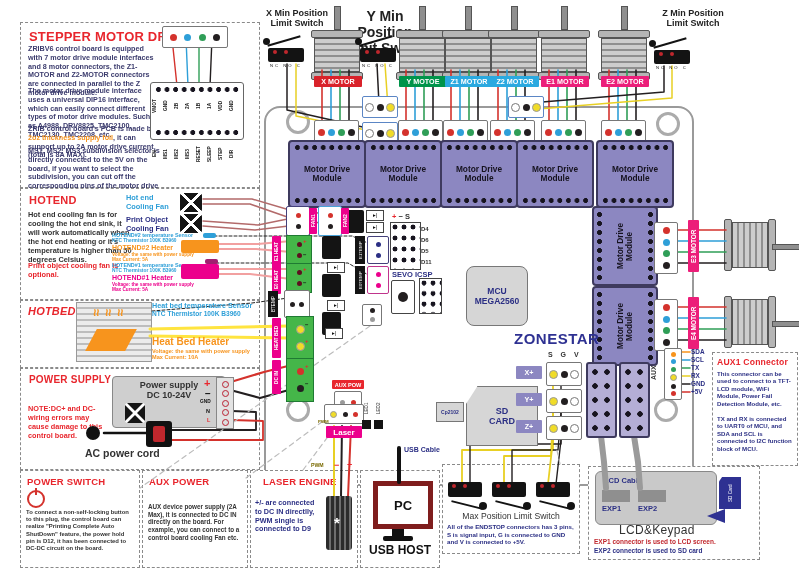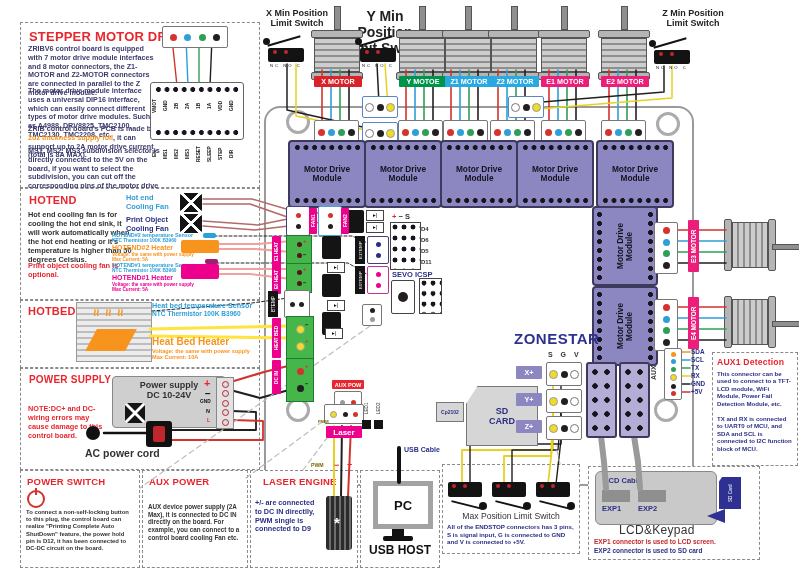--- a/index.html
+++ b/index.html
@@ -267,21 +267,21 @@
   <div class="abs" style="left:181px;top:240px;width:38px;height:13px;background:#f7941d;border-radius:2px;z-index:5;"></div>
   <div class="ntext blue" style="left:112px;top:262px;width:95px;font-size:5.4px;z-index:5;">HOTEND#1 temperature Sensor</div>
   <div class="ntext blue" style="left:112px;top:268px;width:95px;font-size:4.8px;z-index:5;">NTC Thermistor 100K  B3960</div>
   <div class="abs" style="left:205px;top:259px;width:13px;height:5px;background:#a02070;border-radius:2px;z-index:5;"></div>
   <div class="ntext magenta" style="left:112px;top:274px;width:70px;font-size:7px;z-index:5;">HOTEND#1  Heater</div>
   <div class="ntext magenta" style="left:112px;top:282px;width:95px;font-size:4.7px;z-index:5;">Voltage: the same with power supply</div>
   <div class="ntext magenta" style="left:112px;top:287px;width:60px;font-size:4.7px;z-index:5;">Max Current: 5A</div>
   <div class="abs" style="left:181px;top:264px;width:38px;height:15px;background:#ec008c;border-radius:2px;z-index:5;"></div>
 
   <div class="notebox" style="left:20px;top:300px;width:238px;height:66px;">
-    <div class="ntitle" style="left:7px;top:4px;">HOTBED</div>
+    <div class="ntitle" style="left:7px;top:4px;font-style:italic;">HOTBED</div>
   </div>
   <div class="abs" style="left:76px;top:302px;width:74px;height:58px;border:1px solid #999;z-index:3;
        background:repeating-linear-gradient(180deg,#ececec 0 4px,#bdbdbd 4px 6px);">
     <div class="abs" style="left:14px;top:26px;width:40px;height:22px;background:#f7941d;transform:skewX(-28deg);"></div>
     <span class="abs orange b" style="left:16px;top:2px;font-size:13px;transform:rotate(90deg);">≈</span>
     <span class="abs orange b" style="left:28px;top:2px;font-size:13px;transform:rotate(90deg);">≈</span>
     <span class="abs orange b" style="left:40px;top:2px;font-size:13px;transform:rotate(90deg);">≈</span>
   </div>
   <div class="ntext blue" style="left:152px;top:302px;width:105px;font-size:7.2px;z-index:5;">Heat bed temperature Sensor</div>
   <div class="ntext blue" style="left:152px;top:310px;width:105px;font-size:6.6px;z-index:5;">NTC Thermistor 100K  B3960</div>
@@ -337,21 +337,21 @@
   </div>
   <span class="mark" style="left:311px;top:463px;font-size:5.2px;color:#7a6a00;z-index:6;">PWM</span>
   <span class="mark red" style="left:334px;top:461px;font-size:9px;z-index:6;">−</span>
   <span class="mark red" style="left:347px;top:461px;font-size:9px;z-index:6;">+</span>
   <div class="abs" style="left:326px;top:496px;width:26px;height:54px;border-radius:3px;z-index:5;
        background:repeating-linear-gradient(90deg,#2b2b2b 0 3px,#6e6e6e 3px 5px);">
     <span class="abs" style="left:8px;top:18px;color:#fff;font-size:15px;font-weight:bold;">*</span>
   </div>
 
   <div class="notebox" style="left:360px;top:470px;width:78px;height:96px;">
-    <div class="abs" style="left:12px;top:10px;width:50px;height:38px;border:5px solid #a3a3a3;background:#fff;
+    <div class="abs" style="left:12px;top:10px;width:50px;height:38px;border:5px solid #7f1d1d;background:#fff;
          display:flex;align-items:center;justify-content:center;">
       <span class="b" style="font-size:13px;color:#111;">PC</span>
     </div>
     <div class="abs" style="left:31px;top:58px;width:12px;height:7px;background:#111;"></div>
     <div class="abs" style="left:22px;top:65px;width:30px;height:5px;background:#111;border-radius:2px;"></div>
     <div class="abs b" style="left:0;top:72px;width:78px;text-align:center;font-size:12px;color:#111;">USB HOST</div>
   </div>
   <div class="abs navy b" style="left:404px;top:446px;font-size:7px;z-index:6;">USB Cable</div>
 
   <div class="notebox" style="left:442px;top:464px;width:136px;height:88px;">
@@ -389,21 +389,21 @@
          clip-path:polygon(0 14%,14% 0,100% 0,100% 100%,0 100%);display:flex;align-items:center;justify-content:center;">
       <span class="vt" style="color:#fff;font-size:4.6px;height:28px;">SD Card</span>
     </div>
     <div class="abs" style="left:118px;top:42px;width:0;height:0;border-top:7px solid transparent;border-bottom:7px solid transparent;border-right:18px solid #2e3192;"></div>
     <div class="abs dark" style="left:30px;top:56px;font-size:12px;letter-spacing:.3px;">LCD&amp;Keypad</div>
     <div class="ntext" style="left:5px;top:71px;width:160px;font-size:6.5px;color:#c0272d;">EXP1 connector is used to LCD screen.</div>
     <div class="ntext navy" style="left:5px;top:80px;width:160px;font-size:6.5px;">EXP2 connector is used to SD card</div>
   </div>
 
   <div class="notebox" style="left:712px;top:352px;width:84px;height:112px;">
-    <div class="ntitle" style="left:4px;top:4px;font-size:8.6px;">AUX1 Detection</div>
+    <div class="ntitle" style="left:4px;top:4px;font-size:8.6px;">AUX1 Connector</div>
     <div class="ntext navy" style="left:4px;top:17px;width:76px;font-size:6.1px;">This connector can be used to connect to a TFT-LCD module, WiFi Module, Power Fail Detection Module, etc.</div>
     <div class="ntext navy" style="left:4px;top:62px;width:76px;font-size:6.1px;">TX and RX is connected to UART0 of MCU, and SDA and SCL is connected to I2C function block of MCU.</div>
   </div>
 
   <div class="abs pre b" style="left:252px;top:8px;width:90px;text-align:center;font-size:9px;color:#222;">X Min Position
 Limit Switch</div>
   <div class="abs pre b" style="left:340px;top:8px;width:90px;text-align:center;font-size:14px;color:#222;">Y Min Position
 Limit Switch</div>
   <div class="abs pre b" style="left:648px;top:8px;width:90px;text-align:center;font-size:9px;color:#222;">Z Min Position
 Limit Switch</div>
@@ -600,20 +600,24 @@
       <i class="dt sm bk"></i>
       <i class="dt sm r"></i>
   </div>
   <span class="mark navy" style="left:691px;top:349px;font-size:6.4px;">SDA</span>
   <span class="mark navy" style="left:691px;top:357px;font-size:6.4px;">SCL</span>
   <span class="mark navy" style="left:691px;top:365px;font-size:6.4px;">TX</span>
   <span class="mark navy" style="left:691px;top:373px;font-size:6.4px;">RX</span>
   <span class="mark navy" style="left:691px;top:381px;font-size:6.4px;">GND</span>
   <span class="mark navy" style="left:691px;top:389px;font-size:6.4px;">+5V</span>
 
+  <div class="gray-ic" style="left:466px;top:266px;width:60px;height:58px;border-radius:8px;">
+    <span class="navy b pre" style="font-size:8.5px;">MCU
+MEGA2560</span>
+  </div>
   <div class="abs b" style="left:514px;top:330px;font-size:15px;color:#2e3192;letter-spacing:.5px;z-index:5;">ZONESTAR</div>
 
   <div class="abs b" style="left:392px;top:212px;font-size:7.5px;z-index:5;">
     <span class="red">+</span> <span class="dark">− S</span>
   </div>
   <div class="abs grid34" style="left:390px;top:222px;width:29px;height:46px;background-color:#fff;border:1px solid #444;z-index:5;"></div>
   <span class="mark dark" style="left:421px;top:226px;font-size:6px;">D4</span>
   <span class="mark dark" style="left:421px;top:237px;font-size:6px;">D6</span>
   <span class="mark dark" style="left:421px;top:248px;font-size:6px;">D5</span>
   <span class="mark dark" style="left:421px;top:259px;font-size:6px;">D11</span>

